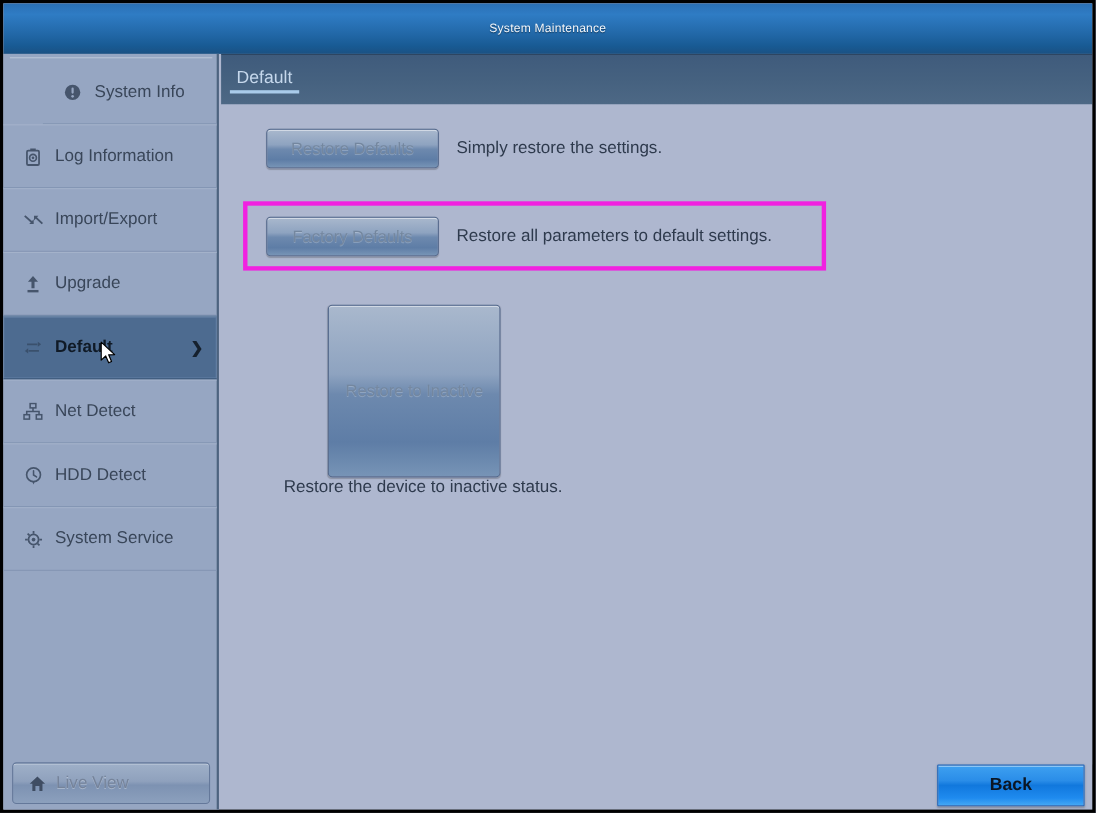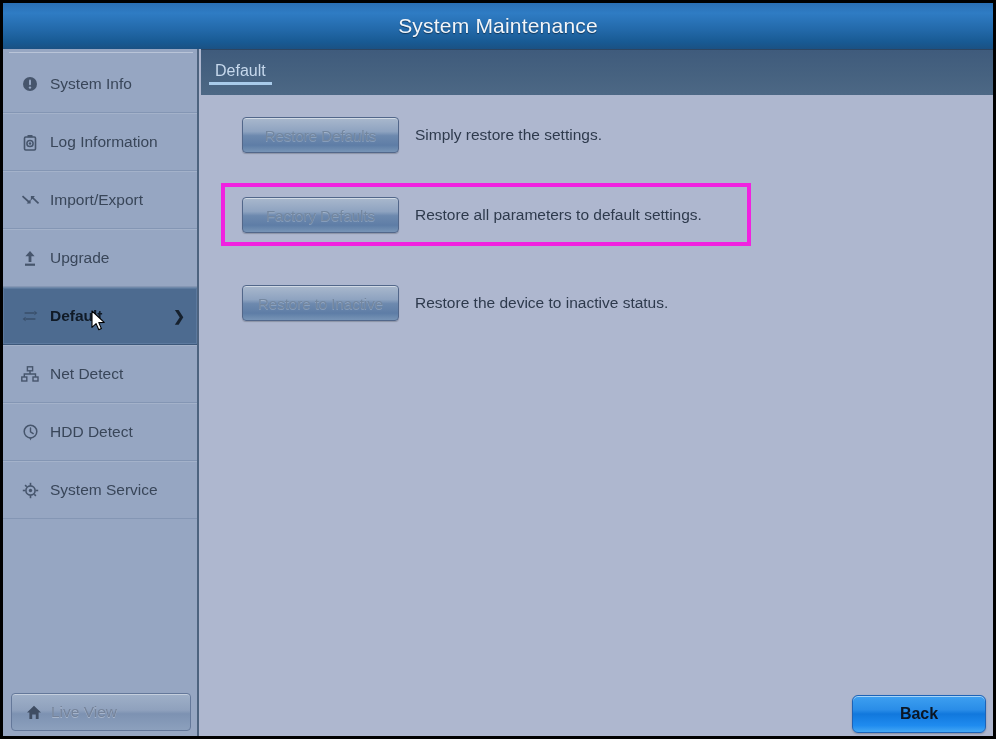--- a/index.html
+++ b/index.html
@@ -26,21 +26,21 @@
     position: absolute;
     left: 0; top: 0;
     width: 990px; height: 46px;
     background: linear-gradient(to bottom, #2a6fb4 0%, #2f7cc4 22%, #2268a8 60%, #185a93 85%, #1b5183 100%);
     display: flex;
     align-items: center;
     justify-content: center;
   }
   #titlebar .title-text {
     color: #f2f6fb;
-    font-size: 21px;
+    font-size: 11px;
     letter-spacing: 0.2px;
     text-shadow: 0 1px 1px rgba(0,0,0,.45);
   }
 
   
   #sidebar {
     position: absolute;
     left: 0; top: 46px;
     width: 196px; height: 690px;
     background: #96a6c2;
@@ -64,21 +64,21 @@
     height: 58px;
     display: flex;
     align-items: center;
     padding-left: 16px;
     border-bottom: 1px solid #8496b4;
     border-top: 1px solid #a4b2ca;
     color: #2d3a4e;
     font-size: 15.5px;
     cursor: default;
   }
-  .nav-item:first-child { border-top: none; }
+  .nav-item:first-child { border-top: none; margin-left: 36px; }
 
   .nav-item .nav-icon {
     width: 22px;
     height: 20px;
     margin-right: 9px;
     flex: 0 0 22px;
     display: flex;
     align-items: center;
     justify-content: center;
     color: #46556c;
@@ -167,21 +167,21 @@
   }
 
   .action-row {
     position: absolute;
     left: 41px;
     display: flex;
     align-items: center;
   }
   #row-restore   { top: 22px;  }
   #row-factory   { top: 102px; }
-  #row-inactive  { top: 190px; }
+  #row-inactive  { top: 182px; flex-direction: column; }
 
   .action-btn {
     width: 157px;
     height: 36px;
     flex: 0 0 157px;
     border-radius: 4px;
     border: 1px solid #52678a;
     background: linear-gradient(to bottom, #a9b8cd 0%, #8ea3c0 40%, #6d89ae 52%, #5e7da6 80%, #7794b6 100%);
     box-shadow: inset 0 1px 0 rgba(255,255,255,.48), 0 1px 1px rgba(0,0,0,.20);
     display: flex;
@@ -210,21 +210,21 @@
     width: 530px; height: 63px;
     border: 4px solid #f122e0;
     pointer-events: none;
   }
 
   
   #back-btn {
     position: absolute;
     left: 849px; top: 692px;
     width: 134px; height: 38px;
-    border-radius: 6px;
+    border-radius: 1px;
     border: 1px solid #1c63b8;
     background: linear-gradient(to bottom, #3ea0f0 0%, #2a8de8 38%, #1178dd 50%, #1f8bef 82%, #43a7f4 100%);
     box-shadow: inset 0 1px 0 rgba(255,255,255,.55), 0 1px 2px rgba(0,0,0,.25);
     display: flex;
     align-items: center;
     justify-content: center;
     cursor: default;
   }
   #back-btn .back-label {
     font-size: 16px;

